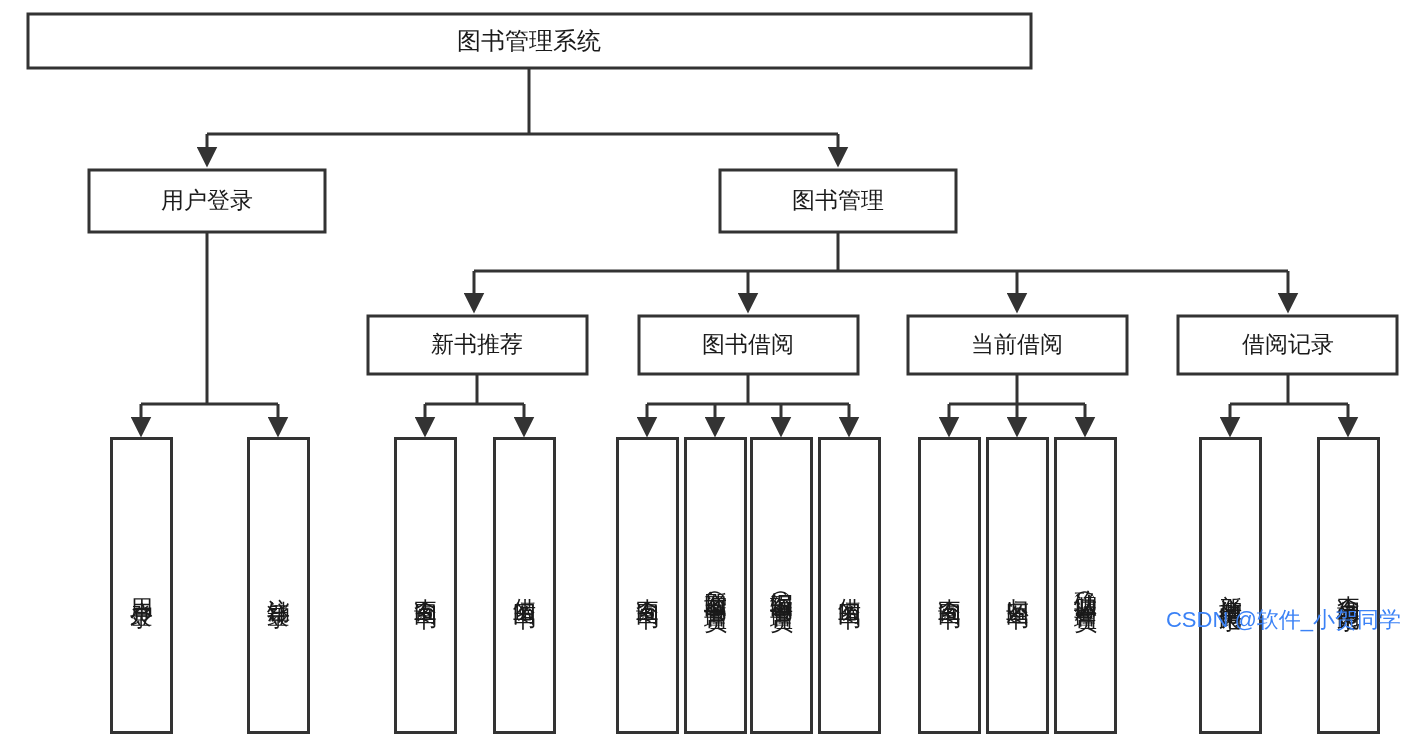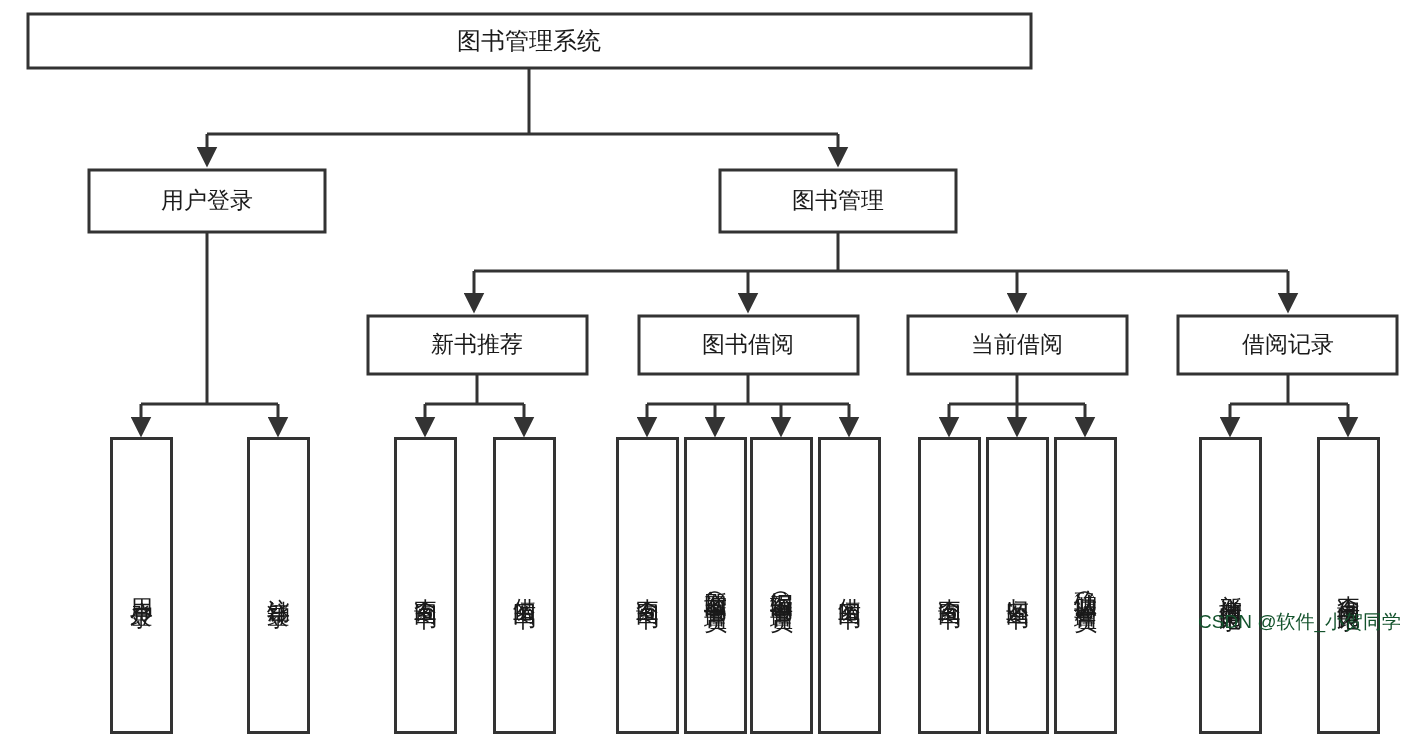--- a/index.html
+++ b/index.html
@@ -69,22 +69,22 @@
     color: #1a1a1a;
     letter-spacing: 3px;
     white-space: nowrap;
     text-align: center;
   }
   #watermark {
     position: absolute;
     right: 12px;
     bottom: 6px;
     font-family: "Liberation Sans", "DejaVu Sans", sans-serif;
-    font-size: 19px;
-    color: #14532d;
+    font-size: 22px;
+    color: #3b82f6;
     white-space: nowrap;
     pointer-events: none;
   }
 </style>
 </head>
 <body>
 
 <div id="diagram-root">
 
   <svg class="flow" viewBox="0 0 1405 747">

